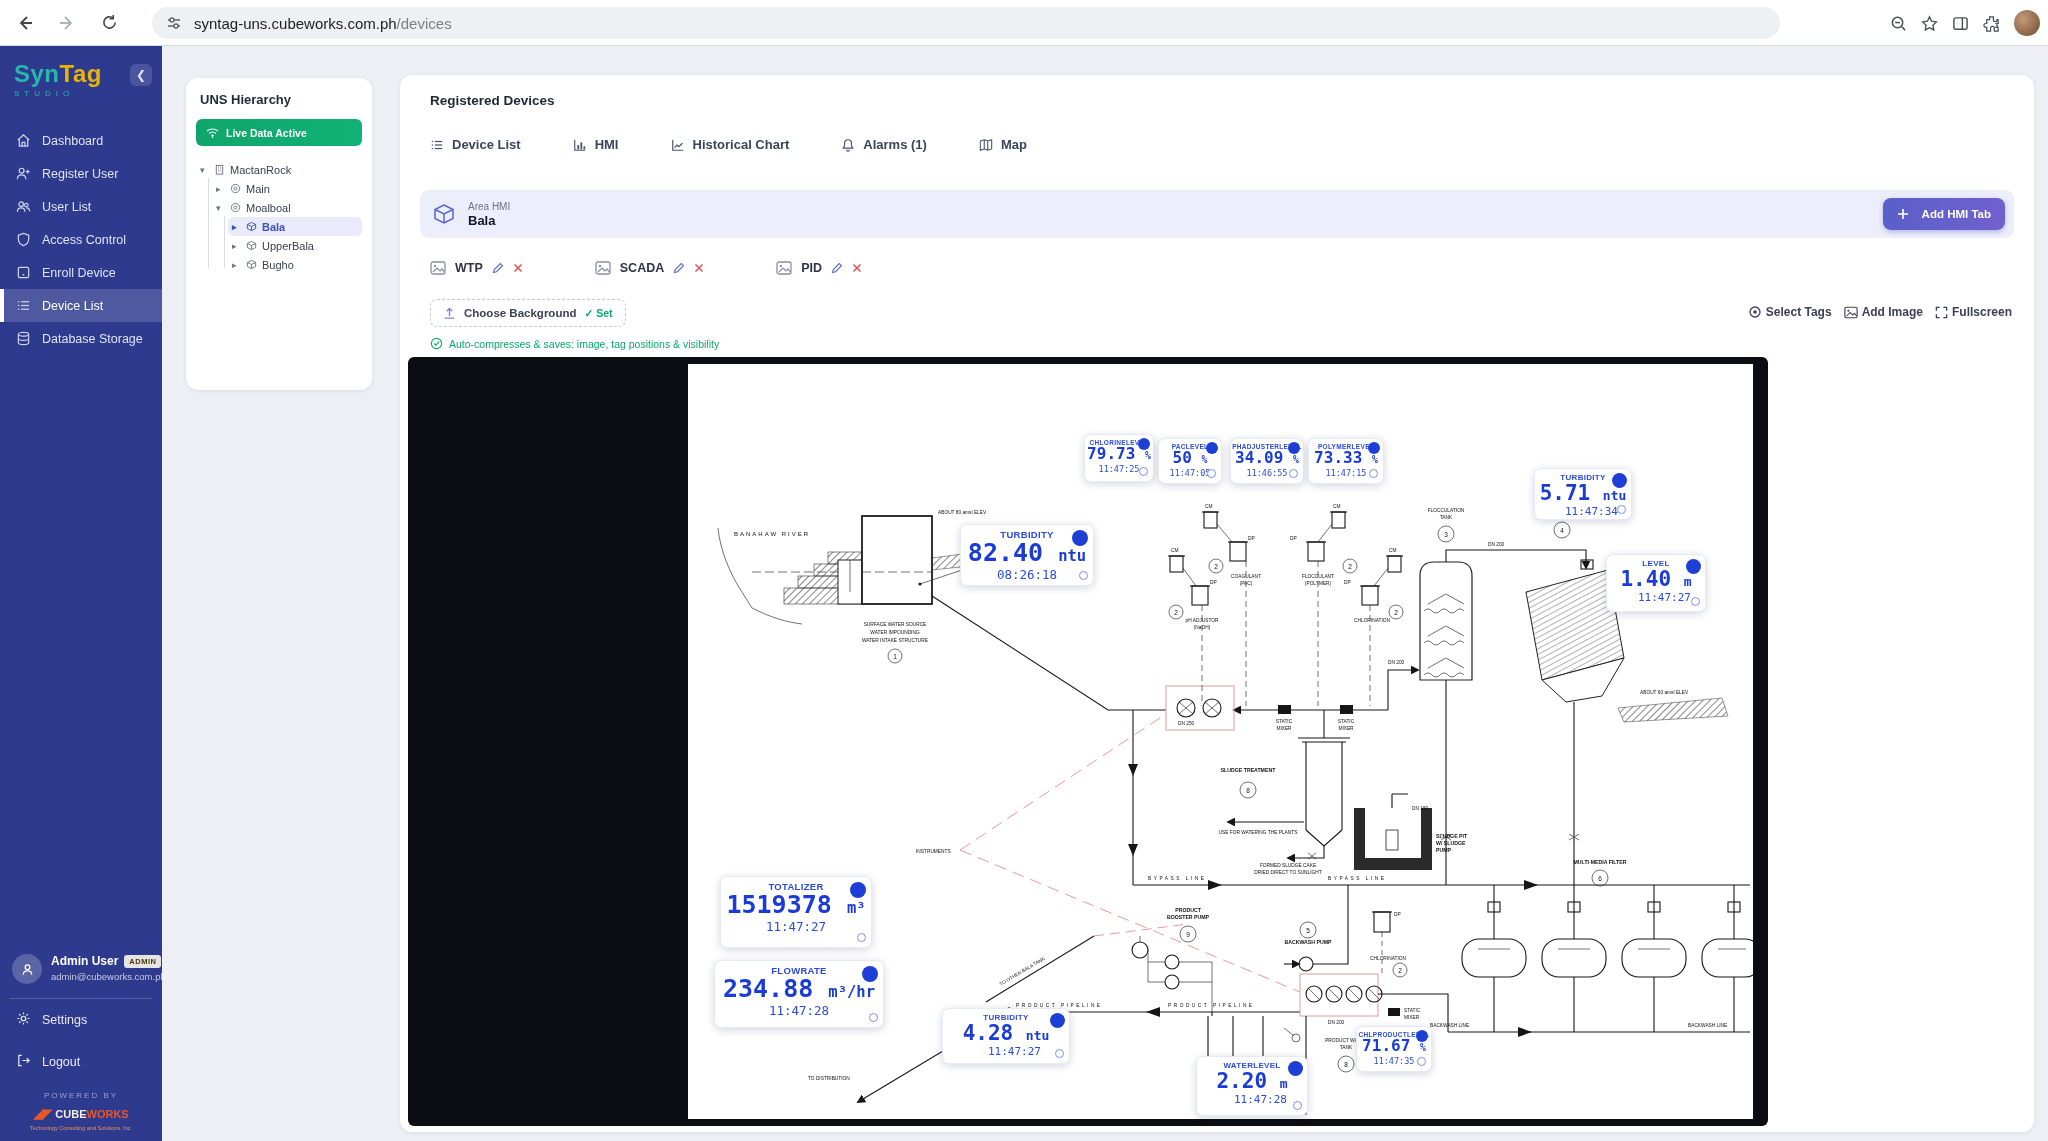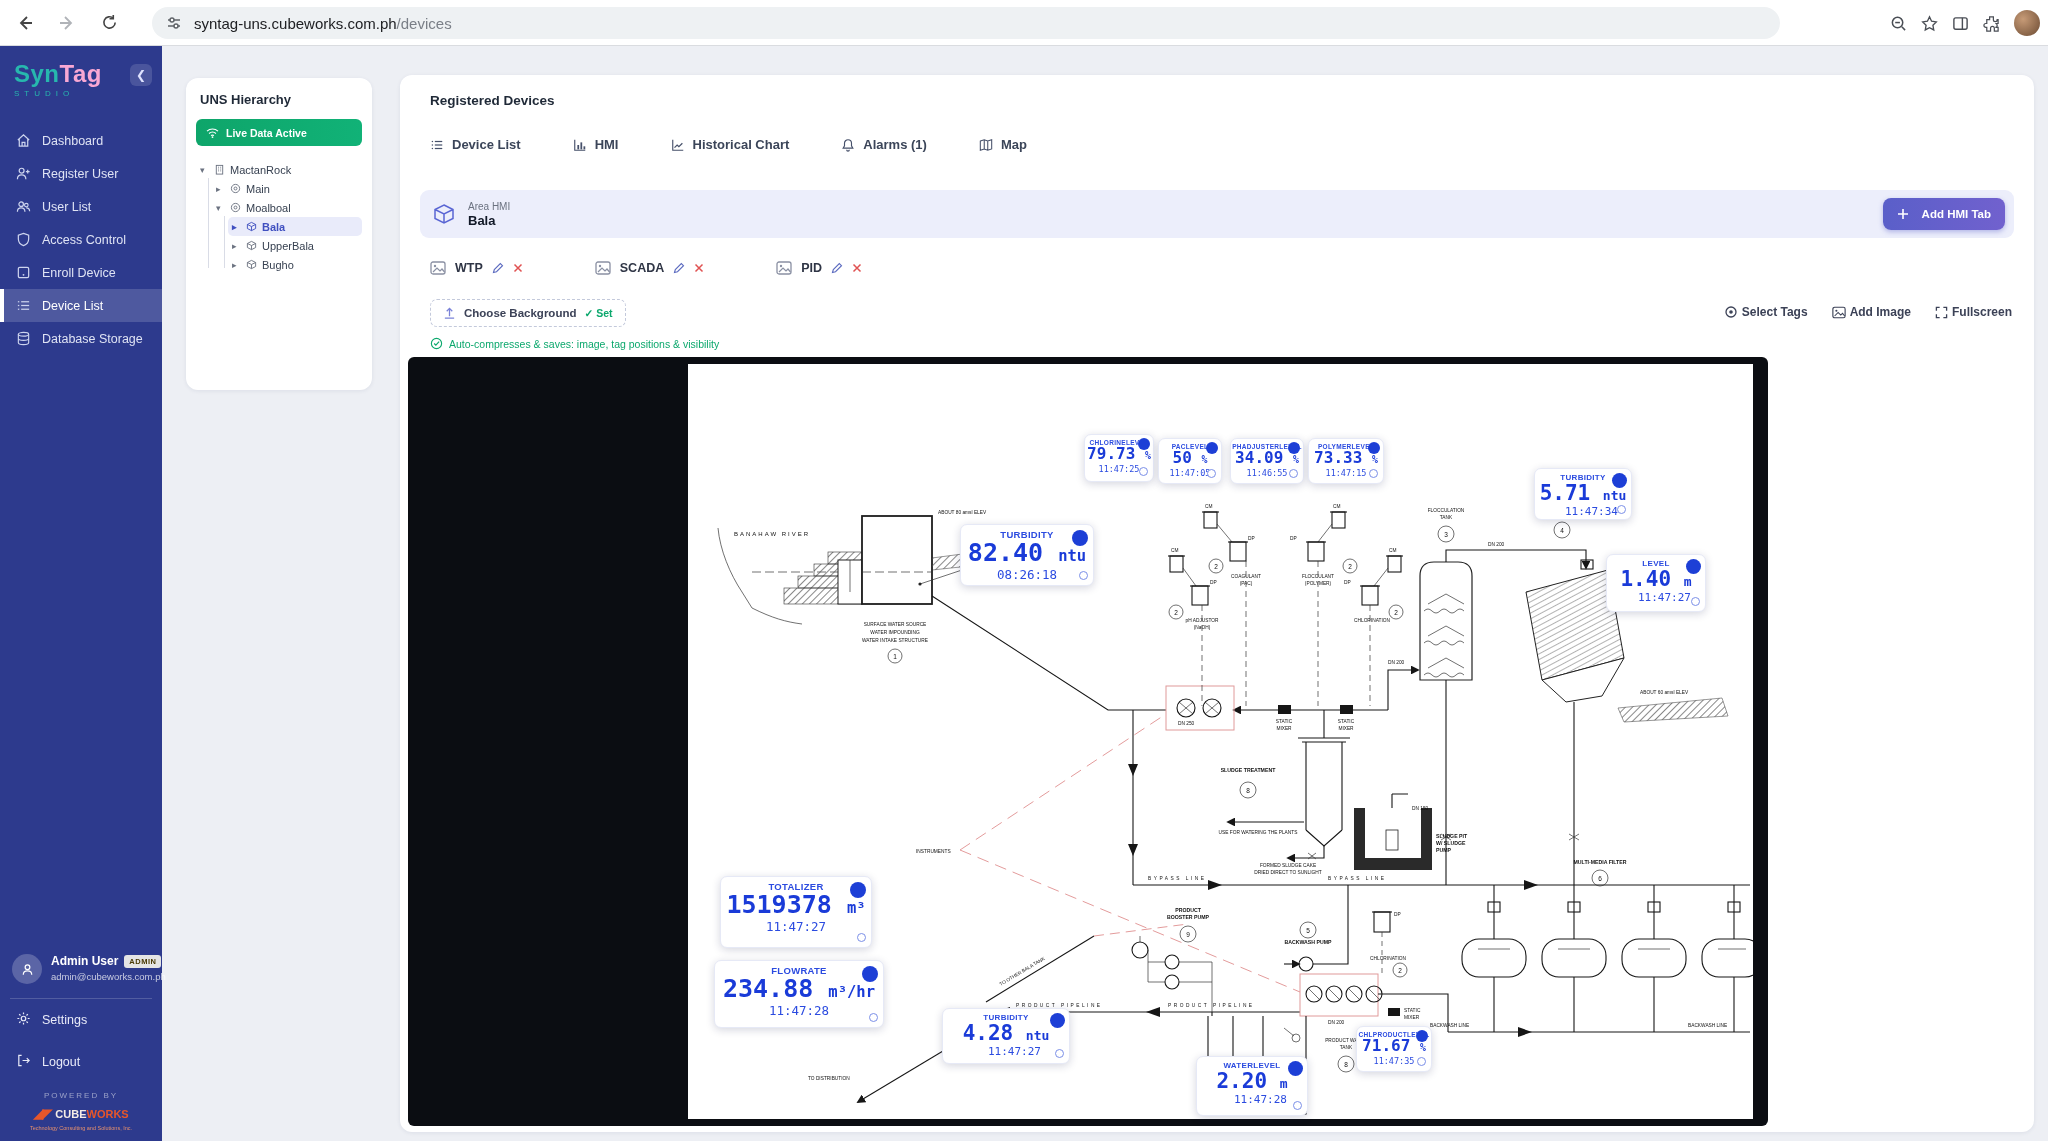--- a/index.html
+++ b/index.html
@@ -22,21 +22,21 @@
   .cicon { color:#4a4e55; display:flex; }
 
   
   .app { position:absolute; left:0; top:46px; width:2048px; height:1095px; background:#edeff4; }
 
   
   .sidebar { position:absolute; left:0; top:0; width:162px; height:1095px; background:#2d3a8d;
     color:#fff; }
   .logo-row { padding:14px 10px 8px 14px; position:relative; }
   .logo-main { font-size:24px; font-weight:bold; letter-spacing:.5px; }
-  .logo-syn { color:#27b7ae; } .logo-tag { color:#f9a8d4;margin-top:40px; }
+  .logo-syn { color:#27b7ae; } .logo-tag { color:#eab308;margin-top:40px; }
   .logo-sub { font-size:8px; letter-spacing:5px; color:#27b7ae; margin-top:1px; }
   .collapse-btn { position:absolute; right:10px; top:18px; width:22px; height:22px; border-radius:6px;
     background:rgba(255,255,255,.14); color:#dfe3ff; font-size:12px; display:flex; align-items:center;
     justify-content:center; }
   .nav { margin-top:18px; }
   .nav-item { height:33px; display:flex; align-items:center; gap:11px; padding-left:16px;
     font-size:12.5px; color:#dfe3f4; position:relative; }
   .nav-item .nicon { display:flex; color:#cdd4ee; }
   .nav-item.active { background:rgba(255,255,255,.16); color:#fff; }
   .nav-item.active::before { content:""; position:absolute; left:0; top:0; bottom:0; width:4px; background:#fff; }
@@ -98,21 +98,21 @@
   .hmi-tab { display:flex; align-items:center; gap:9px; }
   .hmi-tab .img-ic { color:#8a90a3; display:flex; }
   .hmi-tab .name { font-size:12.5px; font-weight:bold; color:#2f3545; }
   .hmi-tab .pencil { color:#5c6bc0; display:flex; }
   .hmi-tab .close { color:#e05252; display:flex; }
   .bg-toolbar { position:absolute; left:30px; top:224px; display:flex; align-items:center; }
   .choose-bg { height:28px; border:1.5px dashed #c3c9db; border-radius:7px; display:flex; align-items:center;
     gap:8px; padding:0 12px; font-size:11.5px; color:#3c4257; font-weight:bold; }
   .choose-bg .upl { color:#7a82d8; display:flex; }
   .set-ok { color:#0ca86d; font-size:10.5px; font-weight:bold; }
-  .canvas-actions { position:absolute; right:22px; top:230px; display:flex; gap:24px; }
+  .canvas-actions { position:absolute; right:22px; top:230px; display:flex; gap:12px; }
   .cact { display:flex; align-items:center; gap:4px; font-size:12px; font-weight:bold; color:#3c4257; }
   .cact .aicn { display:flex; color:#3c4257; }
   .autosave { position:absolute; left:30px; top:262px; display:flex; align-items:center; gap:6px;
     font-size:10.5px; color:#0ca86d; }
   .autosave .ck { display:flex; color:#0ca86d; }
 
   
   .hmi-canvas { position:absolute; left:8px; top:282px; width:1360px; height:769px; background:#0b0d12;
     border-radius:6px; overflow:hidden; }
   .pid-wrap { position:absolute; left:280px; top:7px; width:1065px; height:755px; background:#fff; }

